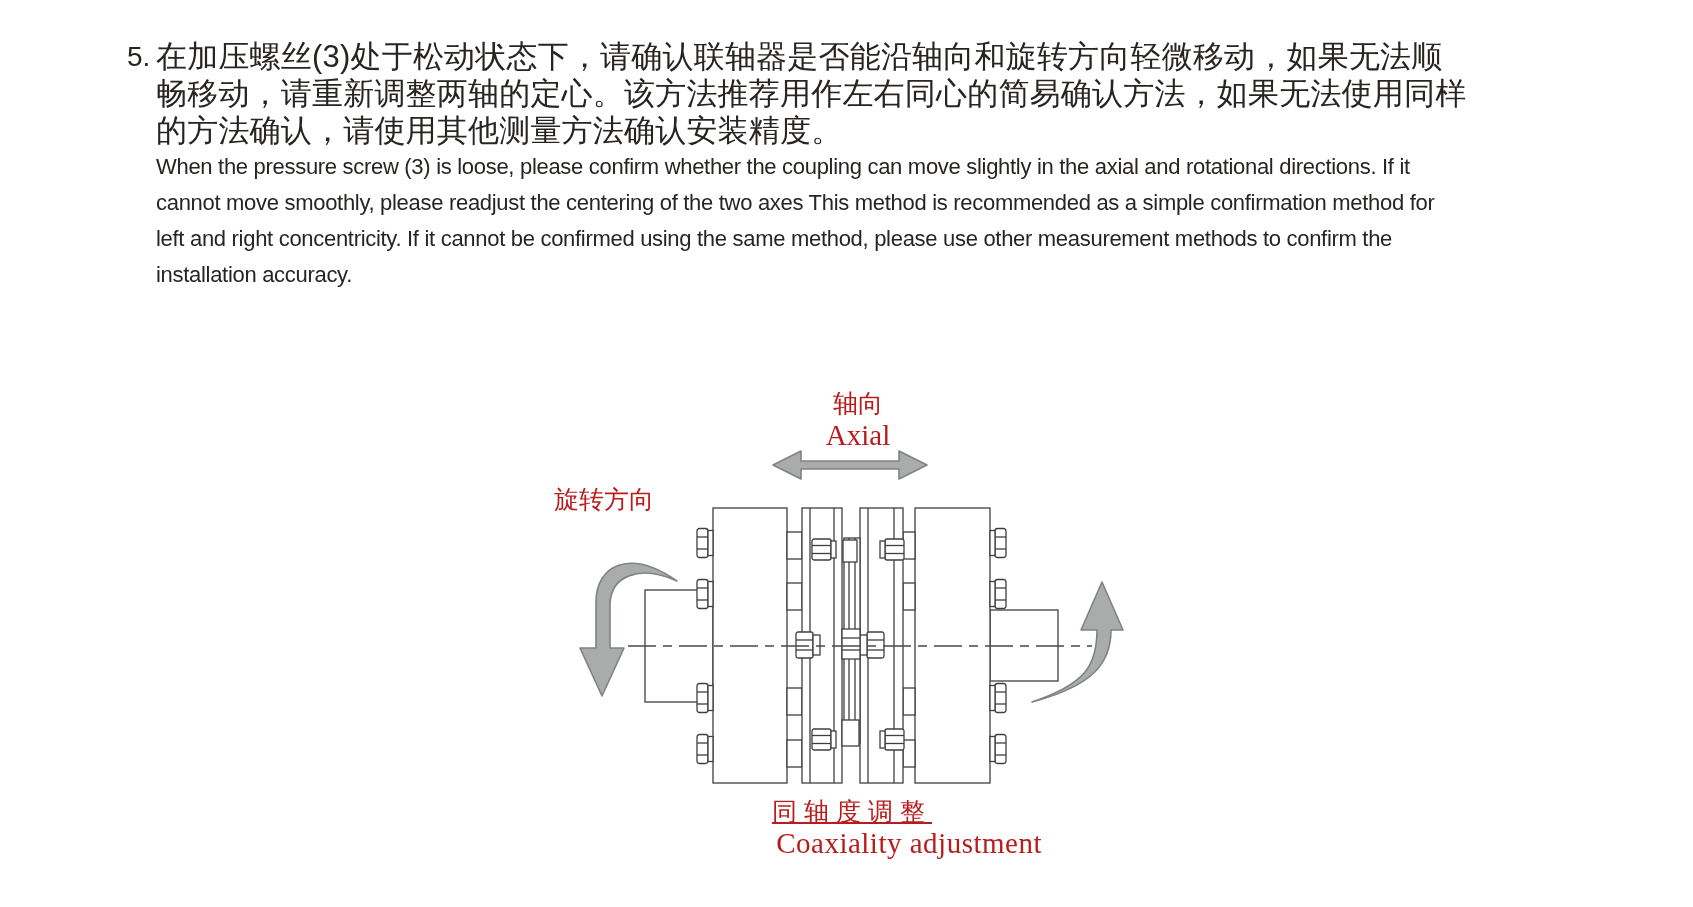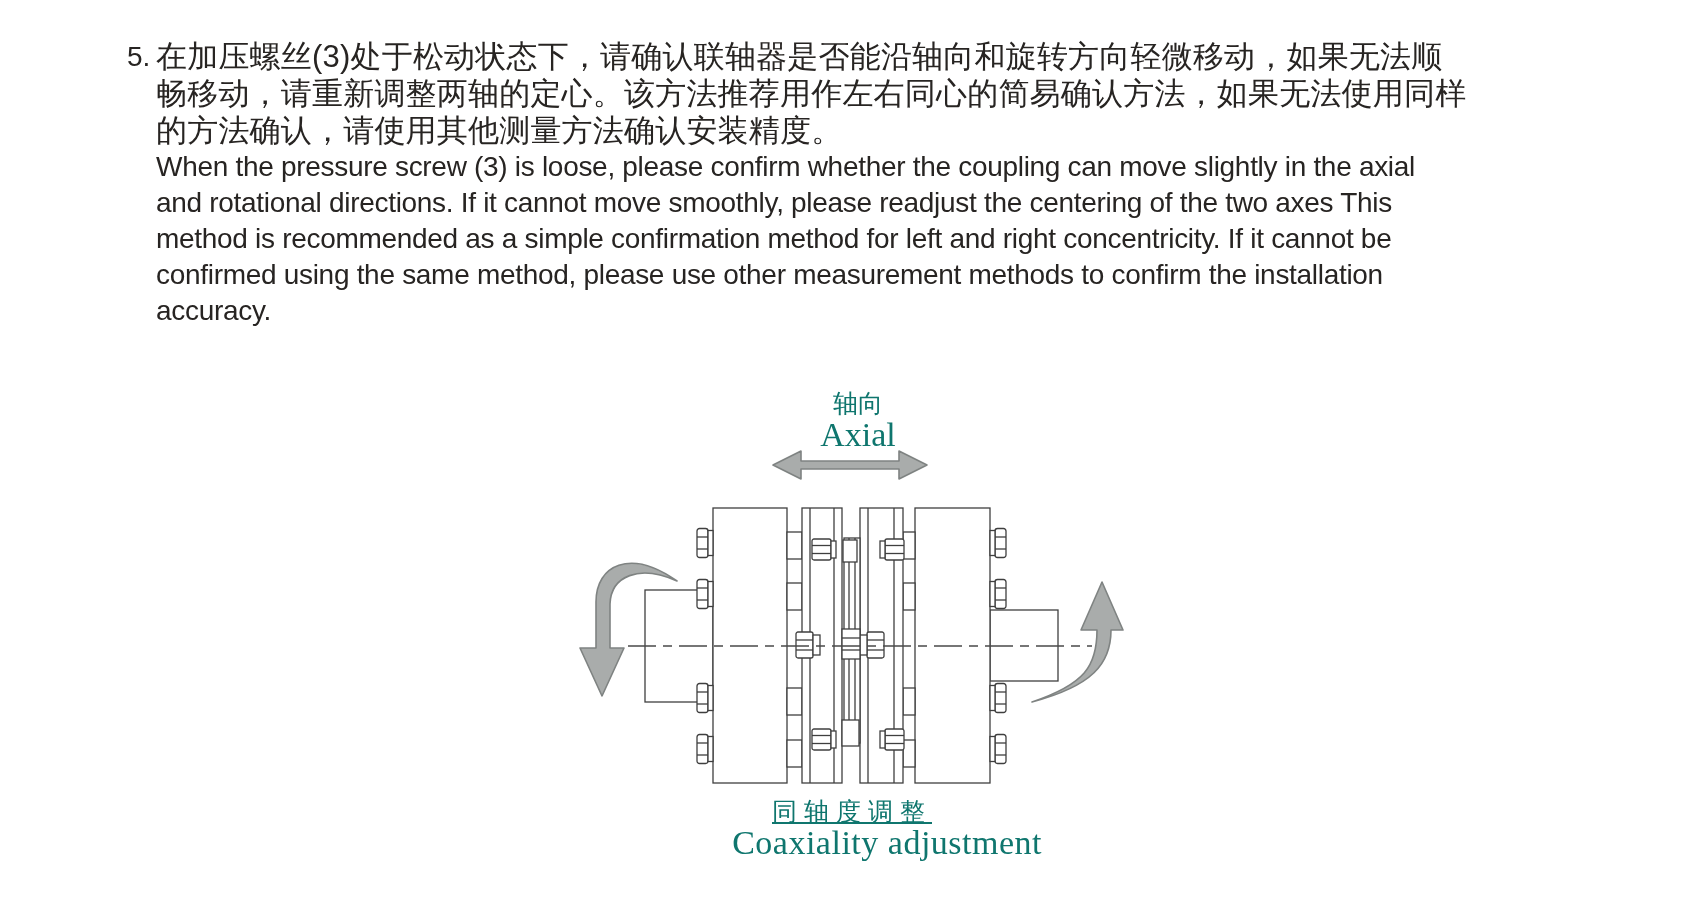--- a/index.html
+++ b/index.html
@@ -4,27 +4,27 @@
 <style>
   html,body{margin:0;padding:0;background:#ffffff;}
   #page{position:relative;width:1693px;height:907px;background:#ffffff;overflow:hidden;
         font-family:"Liberation Sans","DejaVu Sans",sans-serif;color:#272422;}
 
   
   .textblock{position:absolute;left:127px;top:38px;width:1340px;display:flex;}
   .item-num{flex:0 0 29px;font-size:28px;line-height:37px;}
   .item-body{flex:1;}
   .para-zh{margin:0;font-size:31px;line-height:37px;letter-spacing:0.2px;}
-  .para-en{margin:0;font-size:28px;line-height:36px;letter-spacing:-0.3px;}
+  .para-en{margin:0;font-size:22px;line-height:36px;letter-spacing:-0.3px;}
 
   
-  .dlabel{position:absolute;text-align:center;color:#0f766e;
+  .dlabel{position:absolute;text-align:center;color:#b91c1c;
           font-family:"Liberation Serif","DejaVu Serif",serif;}
   .dlabel .zh{font-size:25px;line-height:31px;}
-  .dlabel .en{font-size:34px;line-height:32px;}
+  .dlabel .en{font-size:29px;line-height:32px;}
   #lbl-axial{left:758px;top:388px;width:200px;}
   #lbl-rotation{left:504px;top:484px;width:200px;}
   #lbl-caption{left:662px;top:796px;width:380px;}
   #lbl-caption .zh{letter-spacing:7px;font-size:25px;text-decoration:underline;}
   #lbl-caption .en{letter-spacing:0.5px;text-align:right;}
 
   
   #dsvg{position:absolute;left:500px;top:350px;}
   #dsvg .t{fill:#ffffff;stroke:#3f3f3f;stroke-width:1.3px;stroke-linejoin:miter;}
   #dsvg line.t{fill:none;}
@@ -131,20 +131,21 @@
     <path class="arrow" d="M 96 298 L 96 252 C 96 215 130 198 177 231 C 139 214 111 226 110 254 L 110 298 L 124 298 L 102 346 L 80 298 Z" fill="#a9acab"></path>
     <path class="arrow" d="M 602 232 L 623 280 L 611 280 C 611 314 592 336 532 352 C 585 334 597 316 597 280 L 581 280 Z" fill="#a9acab"></path>
   </svg>
 
   <div class="dlabel" id="lbl-axial">
     <div class="zh">轴向</div>
     <div class="en">Axial</div>
   </div>
 
   <div class="dlabel" id="lbl-rotation">
+    <div class="zh">旋转方向</div>
   </div>
 
   <div class="dlabel" id="lbl-caption">
     <div class="zh">同轴度调整</div>
     <div class="en">Coaxiality adjustment</div>
   </div>
 
 </div>
 
 </body></html>

